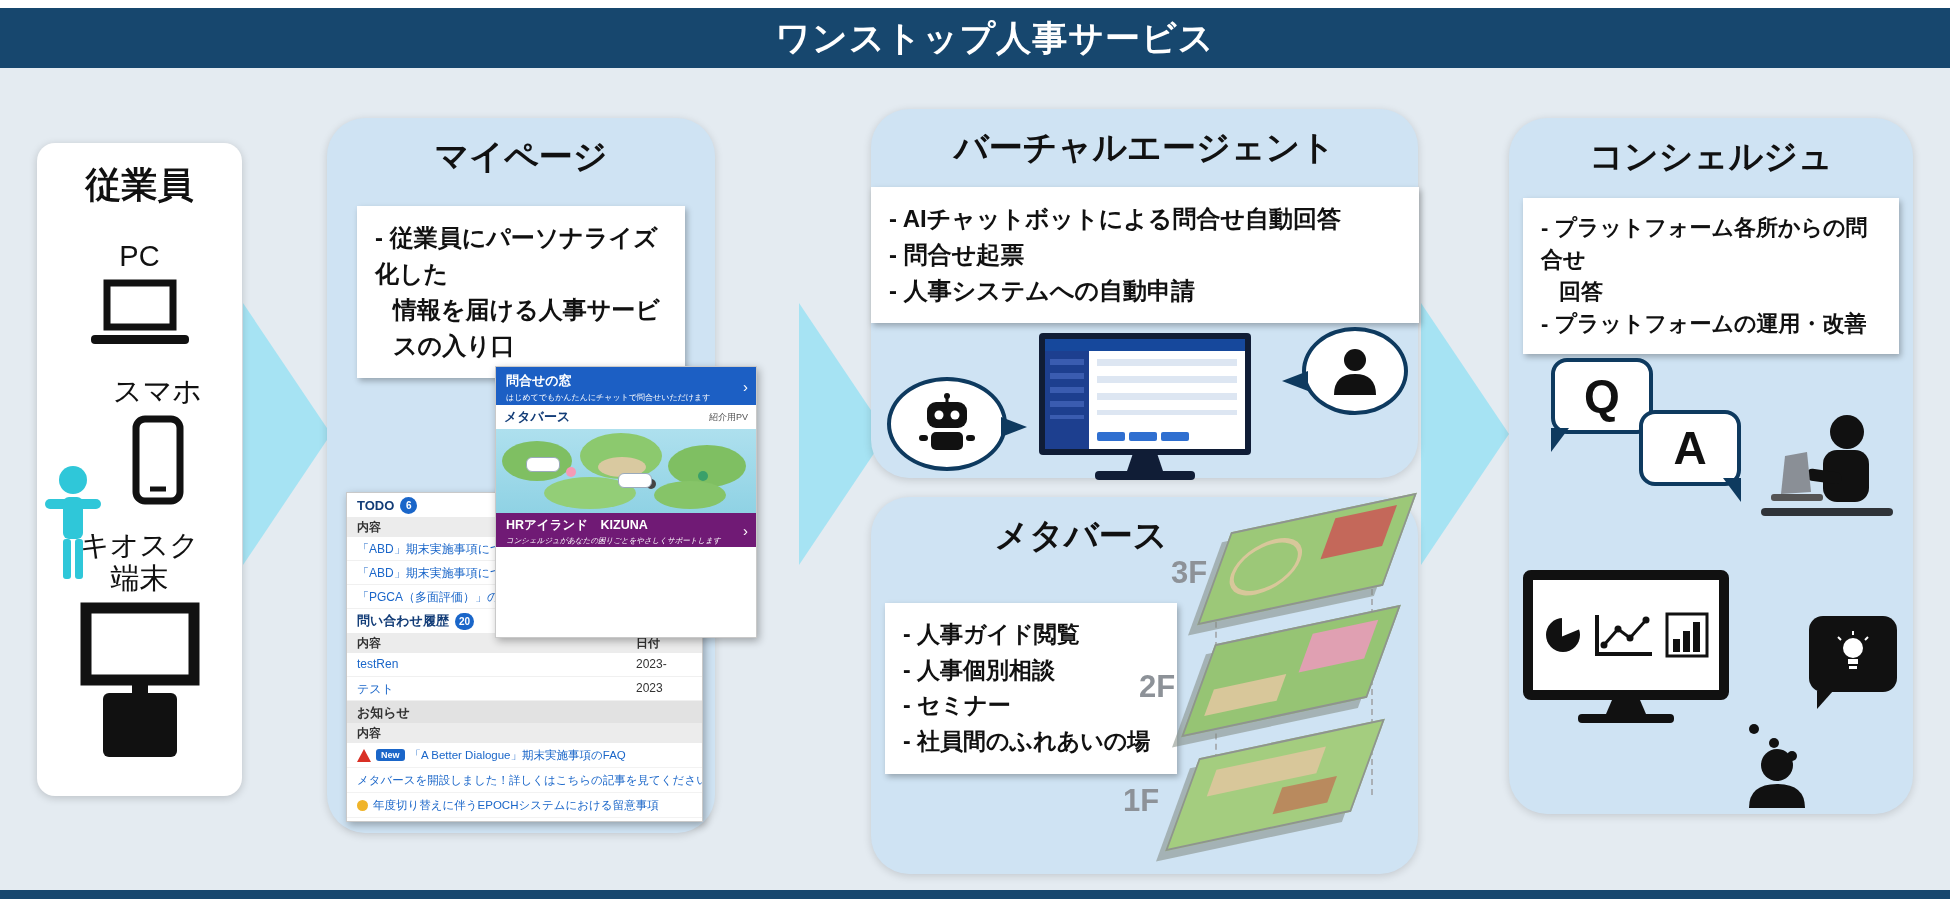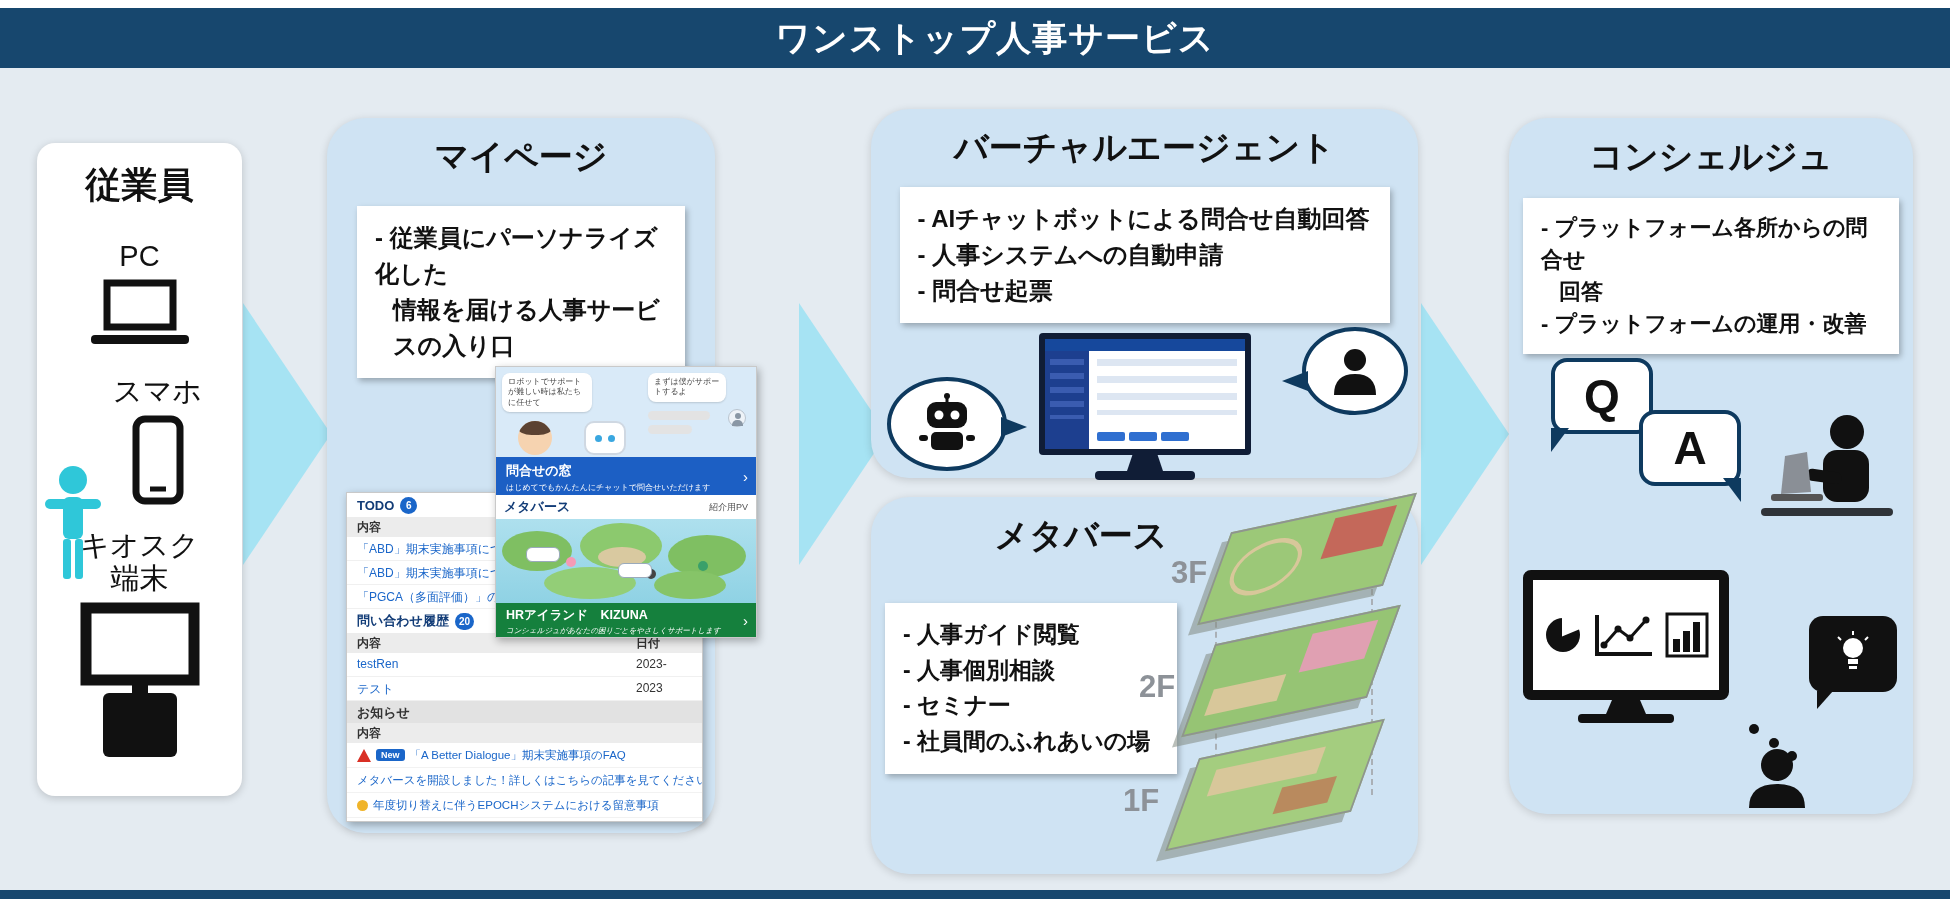--- a/index.html
+++ b/index.html
@@ -112,27 +112,27 @@
   .b4 { left:48px; top:48px; width:92px; height:32px; background:#93ce77; }
   .b5 { left:158px;top:52px; width:72px; height:28px; background:#86c468; }
   .b-tan { left:102px; top:28px; width:48px; height:20px; background:#d9c9a0; }
   .chr { position:absolute; width:10px; height:10px; border-radius:50%; }
   .c1 { left:70px;  top:38px; background:#f59ab5; }
   .c2 { left:150px; top:50px; background:#444; }
   .c3 { left:202px; top:42px; background:#3aa06a; }
   .isb { position:absolute; background:#fff; border:1px solid #9aaabb; border-radius:6px;
     width:34px; height:15px; }
   .is1 { left:30px; top:28px; } .is2 { left:122px; top:44px; }
-  .island-bar { position:relative; background:#15803d; color:#fff; padding:4px 20px 5px 10px; height:34px; }
+  .island-bar { position:relative; background:#701a75; color:#fff; padding:4px 20px 5px 10px; height:34px; }
   .ib-title { font-size:12.5px; font-weight:bold; }
   .ib-sub { font-size:7.5px; margin-top:2px;font-style:italic; }
 
   
   .vagent { left:871px; top:109px; width:547px; height:369px; }
-  .va-box { margin:16px auto 0; width:490px; font-size:24px; }
+  .va-box { margin:16px auto 0; width:548px; font-size:24px; }
   .va-scene { position:relative; margin-top:10px; height:170px; }
   .monitor { position:absolute; left:168px; top:0; width:212px; height:150px; }
   .mon-frame { width:212px; height:122px; background:#101d36; border-radius:4px; padding:6px; }
   .mon-screen { width:100%; height:100%; background:#fff; position:relative; overflow:hidden; }
   .ms-top { position:absolute; left:0; top:0; width:100%; height:12px; background:#16489c; }
   .ms-side { position:absolute; left:0; top:12px; bottom:0; width:44px; background:#1d3f8f; }
   .ms-side::before { content:""; position:absolute; left:5px; top:8px; right:5px; height:60px;
     background:repeating-linear-gradient(180deg,#3a5cb0 0 6px,transparent 6px 14px); }
   .ms-main { position:absolute; left:52px; top:20px; right:8px; height:56px;
     background:repeating-linear-gradient(180deg,#dde6f2 0 7px,transparent 7px 17px); }
@@ -300,32 +300,20 @@
         <div class="news-item">
           <span>メタバースを開設しました！詳しくはこちらの記事を見てください。</span>
         </div>
         <div class="news-item">
           <span class="mini-ico"></span>
           <span>年度切り替えに伴うEPOCHシステムにおける留意事項</span>
         </div>
       </div>
 
       <div class="card card-portal">
-        <div class="chat-zone">
-          <div class="mini-bubble mb-left">ロボットでサポートが難しい時は私たちに任せて</div>
-          <div class="mini-bubble mb-right">まずは僕がサポートするよ</div>
-          <div class="gline gl1"></div>
-          <div class="gline gl2"></div>
-          <div class="avatar-woman"></div>
-          <div class="robot-head">
-            <span class="robot-eye re-l"></span>
-            <span class="robot-eye re-r"></span>
-          </div>
-          <div class="avatar-small"></div>
-        </div>
         <div class="inq-bar">
           <div class="inq-title">問合せの窓</div>
           <div class="inq-sub">はじめてでもかんたんにチャットで問合せいただけます</div>
           <span class="chev">›</span>
         </div>
         <div class="meta-row">
           <span class="meta-label">メタバース</span>
           <span class="pv-label">紹介用PV</span>
         </div>
         <div class="island">
@@ -347,22 +335,22 @@
           <span class="chev">›</span>
         </div>
       </div>
     </div>
   </section>
 
   <section class="panel blue-panel vagent">
     <div class="panel-title">バーチャルエージェント</div>
     <div class="info-box va-box">
       <div>- AIチャットボットによる問合せ自動回答</div>
+      <div>- 問合せ起票</div>
       <div>- 人事システムへの自動申請</div>
-      <div>- 問合せ起票</div>
     </div>
     <div class="va-scene">
       <div class="monitor">
         <div class="mon-frame">
           <div class="mon-screen">
             <div class="ms-top"></div>
             <div class="ms-side"></div>
             <div class="ms-main"></div>
             <div class="ms-btnrow">
               <span class="ms-btn"></span>

